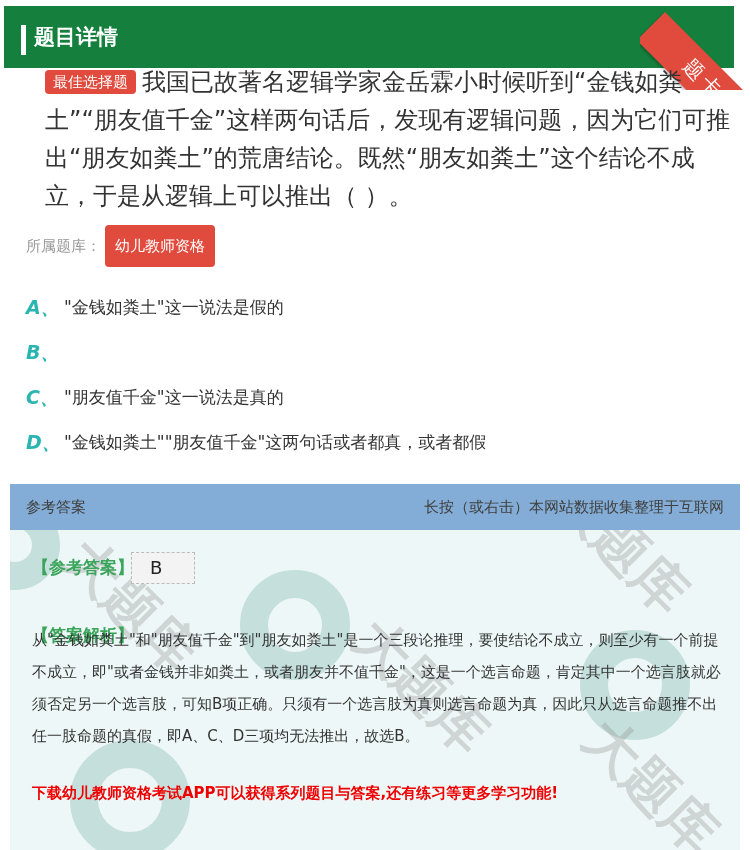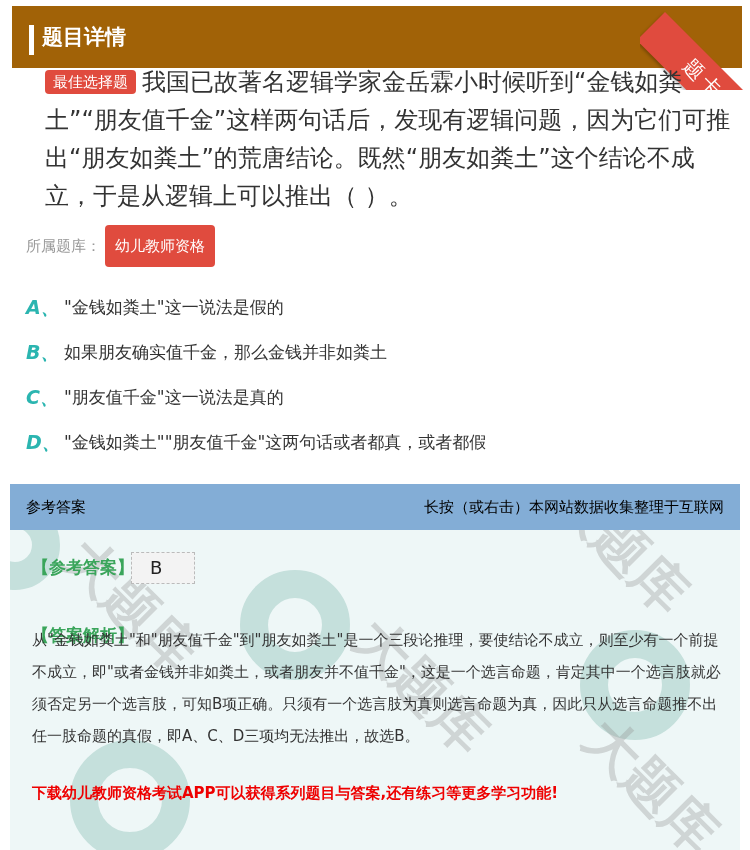--- a/index.html
+++ b/index.html
@@ -5,22 +5,22 @@
     * { box-sizing: border-box; margin: 0; padding: 0; }
     html, body {
       width: 750px; height: 850px; overflow: hidden;
       background: #ffffff;
       font-family: "DejaVu Sans", "Liberation Sans", sans-serif;
     }
     .page { position: relative; width: 750px; height: 850px; }
 
     
     .header {
-      position: absolute; left: 12px; top: 6px; width: 730px; height: 62px;
-      background: #a16207;
+      position: absolute; left: 4px; top: 6px; width: 730px; height: 62px;
+      background: #15803d;
     }
     .header-bar {
       position: absolute; left: 17px; top: 19px; width: 5px; height: 30px;
       background: #ffffff;
     }
     .header-title {
       position: absolute; left: 30px; top: 14px;
       color: #ffffff; font-size: 21px; font-weight: bold; line-height: 34px;
     }
     .ribbon-wrap {
@@ -63,21 +63,21 @@
       font-size: 17px; color: #333333;
     }
     .opt-letter {
       color: #2bb5b0; font-weight: bold; font-style: italic; font-size: 19px;
       width: 38px;
     }
 
     
     .answer-header {
       position: absolute; left: 10px; top: 484px; width: 730px; height: 46px;
-      background: #83add6; color: #000000; font-size: 15px;
+      background: #83add6; color: #404040; font-size: 15px;
       display: flex; justify-content: space-between; align-items: center;
       padding: 0 16px;
     }
     .answer-body {
       position: absolute; left: 10px; top: 530px; width: 730px; height: 320px;
       background: #eef7f7; overflow: hidden;
     }
     .wm-ring {
       position: absolute; border-radius: 50%;
       border: 28px solid rgba(120,180,170,0.35);
@@ -129,21 +129,20 @@
     <span class="bank-tag">幼儿教师资格</span>
   </div>
 
   <div class="options">
     <div class="option">
       <span class="opt-letter">A、</span>
       <span>"金钱如粪土"这一说法是假的</span>
     </div>
     <div class="option">
       <span class="opt-letter">B、</span>
-      <span>如果朋友确实值千金，那么金钱并非如粪土</span>
     </div>
     <div class="option">
       <span class="opt-letter">C、</span>
       <span>"朋友值千金"这一说法是真的</span>
     </div>
     <div class="option">
       <span class="opt-letter">D、</span>
       <span>"金钱如粪土""朋友值千金"这两句话或者都真，或者都假</span>
     </div>
   </div>

